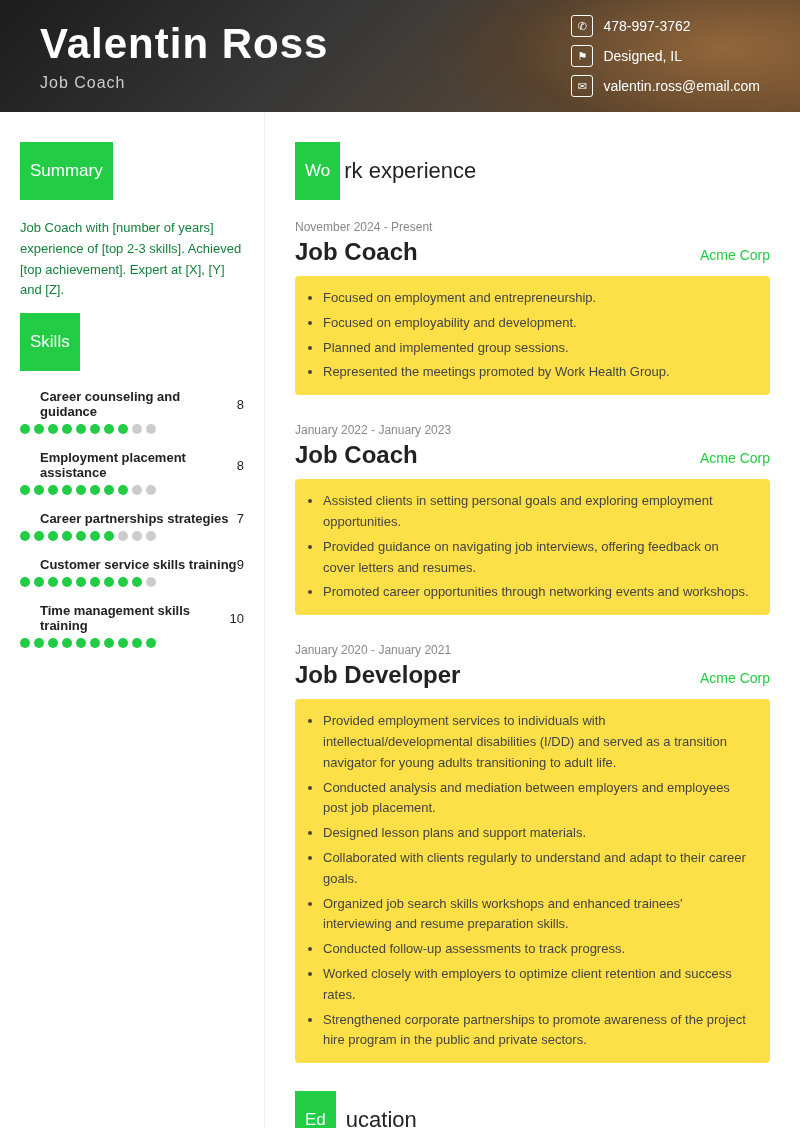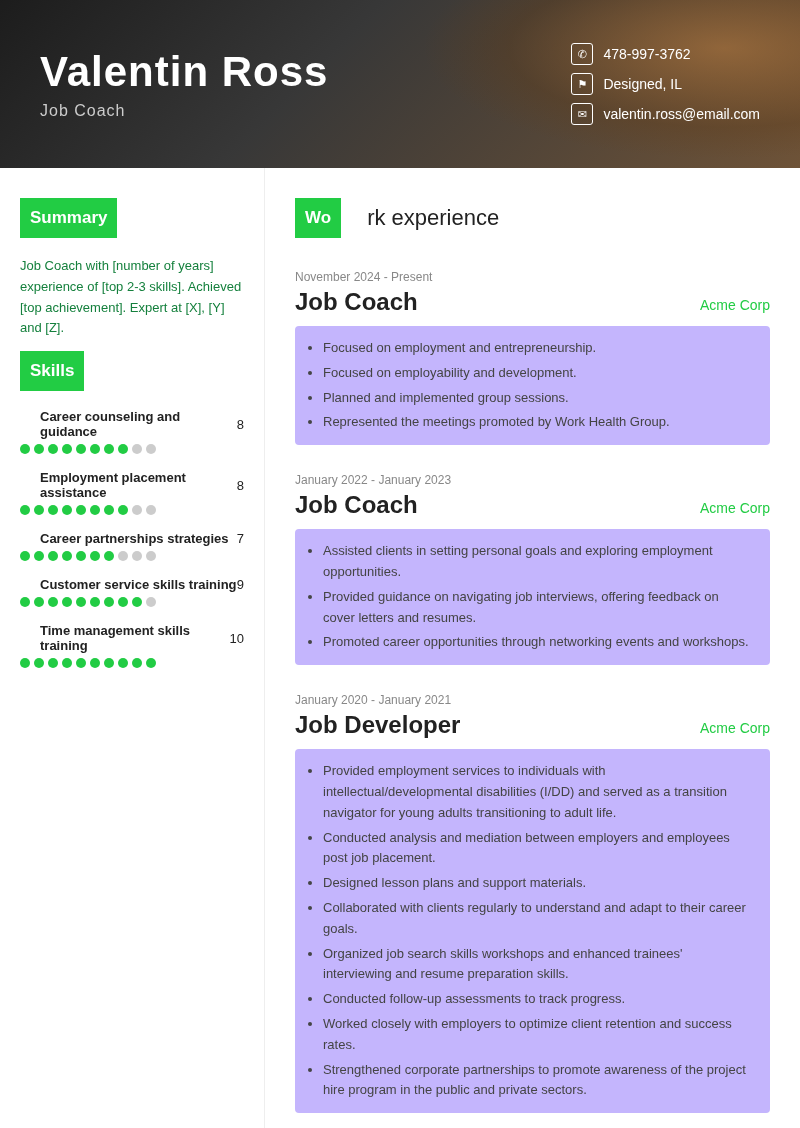--- a/index.html
+++ b/index.html
@@ -1,21 +1,21 @@
 <!DOCTYPE html>
 <html><head>
   <meta charset="utf-8">
   <style>
     * { margin: 0; padding: 0; box-sizing: border-box; }
     body { font-family: Arial, sans-serif; background: #f5f5f5; width: 800px; min-height: 1128px; }
 
     
     .header {
       position: relative;
-      height: 168px;
+      height: 112px;
       background: #2a2a2a;
       overflow: hidden;
       display: flex;
       align-items: center;
     }
     .header-bg {
       position: absolute;
       top: 0; left: 0; right: 0; bottom: 0;
       background: linear-gradient(135deg, #1a1a1a 0%, #3a3a3a 40%, #5a4a3a 70%, #7a5a3a 100%);
       opacity: 0.85;
@@ -94,22 +94,22 @@
       flex: 1;
       padding: 30px 30px;
     }
 
     
     .section-header {
       display: inline-block;
       background: #22cc44;
       color: white;
       font-size: 17px;
-      font-weight: bold;
-      padding: 10px 10px;
+      font-weight: normal;
+      padding: 19px 10px;
       margin-bottom: 18px;
     }
 
     
     .summary-text {
       font-size: 13px;
       color: #15803d;
       line-height: 1.6;
       margin-bottom: 12px;
     }
@@ -165,21 +165,21 @@
       font-size: 24px;
       font-weight: bold;
       color: #222;
     }
     .job-company {
       font-size: 14px;
       color: #22cc44;
       font-weight: normal;
     }
     .job-bullets {
-      background: #c4b5fd;
+      background: #fde047;
       border-radius: 4px;
       padding: 12px 16px 12px 28px;
     }
     .job-bullets li {
       font-size: 13px;
       color: #444;
       line-height: 1.6;
       margin-bottom: 4px;
     }
     .job-bullets li:last-child { margin-bottom: 0; }
@@ -315,21 +315,21 @@
             </div>
           </div>
         </div>
     </div>
 
   </div>
 
   <div class="right-col">
 
     <div>
-      <div style="display:flex; align-items:center; gap:26px; margin-bottom:32px;">
+      <div style="display:flex; align-items:center; gap:4px; margin-bottom:20px;">
         <span class="section-header" style="margin-bottom:0;">Wo</span>
         <span style="font-size:22px; font-weight:normal; color:#222;">rk experience</span>
       </div>
       <div id="jobs-container">
           <div class="job-entry">
             <div class="job-date">November 2024 - Present</div>
             <div class="job-title-row">
               <div class="job-title">Job Coach</div>
               <div class="job-company">Acme Corp</div>
             </div>

